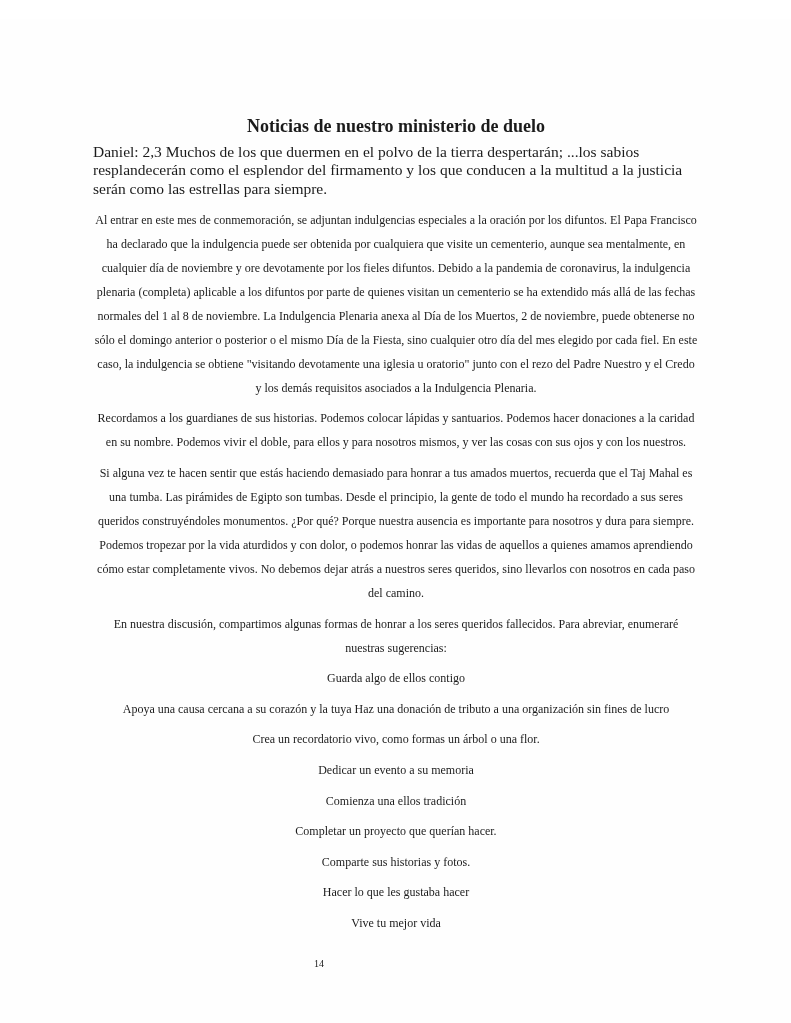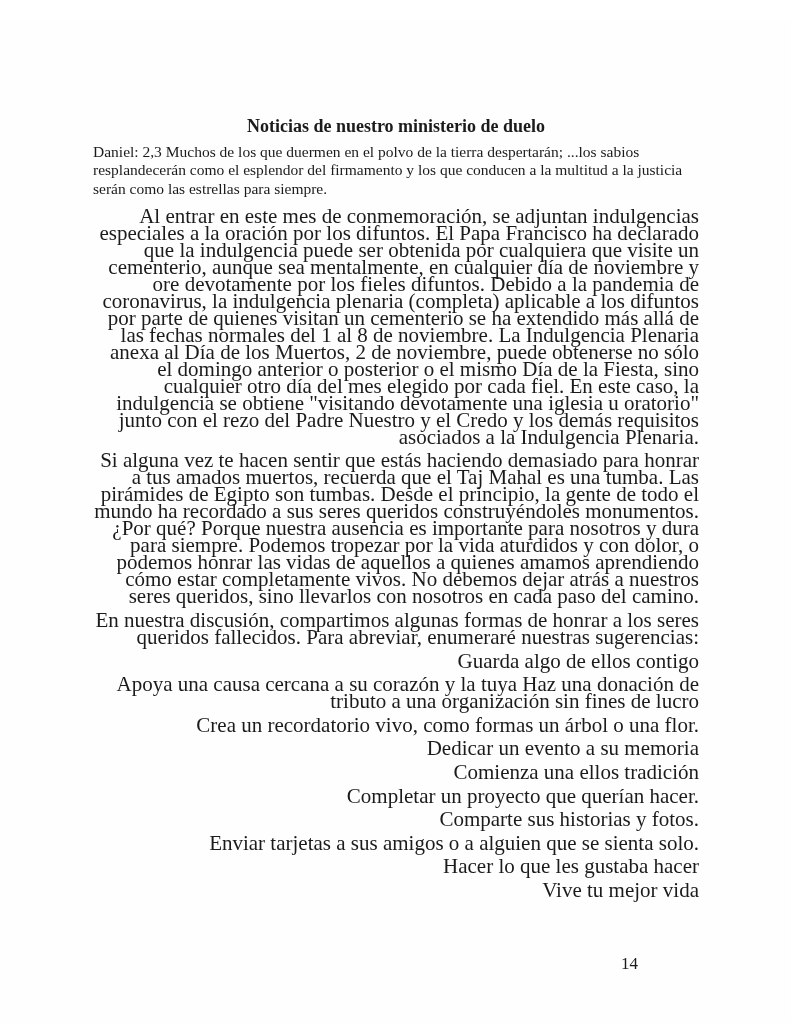--- a/index.html
+++ b/index.html
@@ -28,53 +28,53 @@
     text-align: center;
     line-height: 22px;
     margin: 0 0 6px 0;
   }
   .quote {
     font-size: 15.5px;
     line-height: 18.3px;
     margin: 0 0 10px 0;
   }
   .para {
-    font-size: 21px;
-    line-height: 17px;
+    font-size: 12px;
+    line-height: 24px;
     margin: 0 0 6.6px 0;
-    text-align: right;
+    text-align: center;
   }
   .page-number {
     position: absolute;
     top: 936px;
     left: 0;
     width: 638px;
-    text-align: right;
-    font-size: 17px;
+    text-align: center;
+    font-size: 10px;
     line-height: 18px;
   }
 </style>
 </head>
 <body>
 
 <div class="page">
   <div class="content">
     <h1 class="title">Noticias de nuestro ministerio de duelo</h1>
     <p class="quote">Daniel: 2,3 Muchos de los que duermen en el polvo de la tierra despertarán; ...los sabios resplandecerán como el esplendor del firmamento y los que conducen a la multitud a la justicia serán como las estrellas para siempre.</p>
 
     <p class="para">Al entrar en este mes de conmemoración, se adjuntan indulgencias especiales a la oración por los difuntos. El Papa Francisco ha declarado que la indulgencia puede ser obtenida por cualquiera que visite un cementerio, aunque sea mentalmente, en cualquier día de noviembre y ore devotamente por los fieles difuntos. Debido a la pandemia de coronavirus, la indulgencia plenaria (completa) aplicable a los difuntos por parte de quienes visitan un cementerio se ha extendido más allá de las fechas normales del 1 al 8 de noviembre. La Indulgencia Plenaria anexa al Día de los Muertos, 2 de noviembre, puede obtenerse no sólo el domingo anterior o posterior o el mismo Día de la Fiesta, sino cualquier otro día del mes elegido por cada fiel. En este caso, la indulgencia se obtiene "visitando devotamente una iglesia u oratorio" junto con el rezo del Padre Nuestro y el Credo y los demás requisitos asociados a la Indulgencia Plenaria.</p>
+    <p class="para">Recordamos a los guardianes de sus historias. Podemos colocar lápidas y santuarios. Podemos hacer donaciones a la caridad en su nombre. Podemos vivir el doble, para ellos y para nosotros mismos, y ver las cosas con sus ojos y con los nuestros.</p>
     <p class="para">Si alguna vez te hacen sentir que estás haciendo demasiado para honrar a tus amados muertos, recuerda que el Taj Mahal es una tumba. Las pirámides de Egipto son tumbas. Desde el principio, la gente de todo el mundo ha recordado a sus seres queridos construyéndoles monumentos. ¿Por qué? Porque nuestra ausencia es importante para nosotros y dura para siempre. Podemos tropezar por la vida aturdidos y con dolor, o podemos honrar las vidas de aquellos a quienes amamos aprendiendo cómo estar completamente vivos. No debemos dejar atrás a nuestros seres queridos, sino llevarlos con nosotros en cada paso del camino.</p>
     <p class="para">En nuestra discusión, compartimos algunas formas de honrar a los seres queridos fallecidos. Para abreviar, enumeraré nuestras sugerencias:</p>
 
     <p class="para">Guarda algo de ellos contigo</p>
     <p class="para">Apoya una causa cercana a su corazón y la tuya Haz una donación de tributo a una organización sin fines de lucro</p>
     <p class="para">Crea un recordatorio vivo, como formas un árbol o una flor.</p>
     <p class="para">Dedicar un evento a su memoria</p>
     <p class="para">Comienza una ellos tradición</p>
     <p class="para">Completar un proyecto que querían hacer.</p>
     <p class="para">Comparte sus historias y fotos.</p>
-    <p class="para">Enviar tarjetas a sus amigos o a alguien que se sienta solo.</p>
     <p class="para">Hacer lo que les gustaba hacer</p>
     <p class="para">Vive tu mejor vida</p>
   </div>
 
   <div class="page-number">14</div>
 </div>
 
 </body></html>

